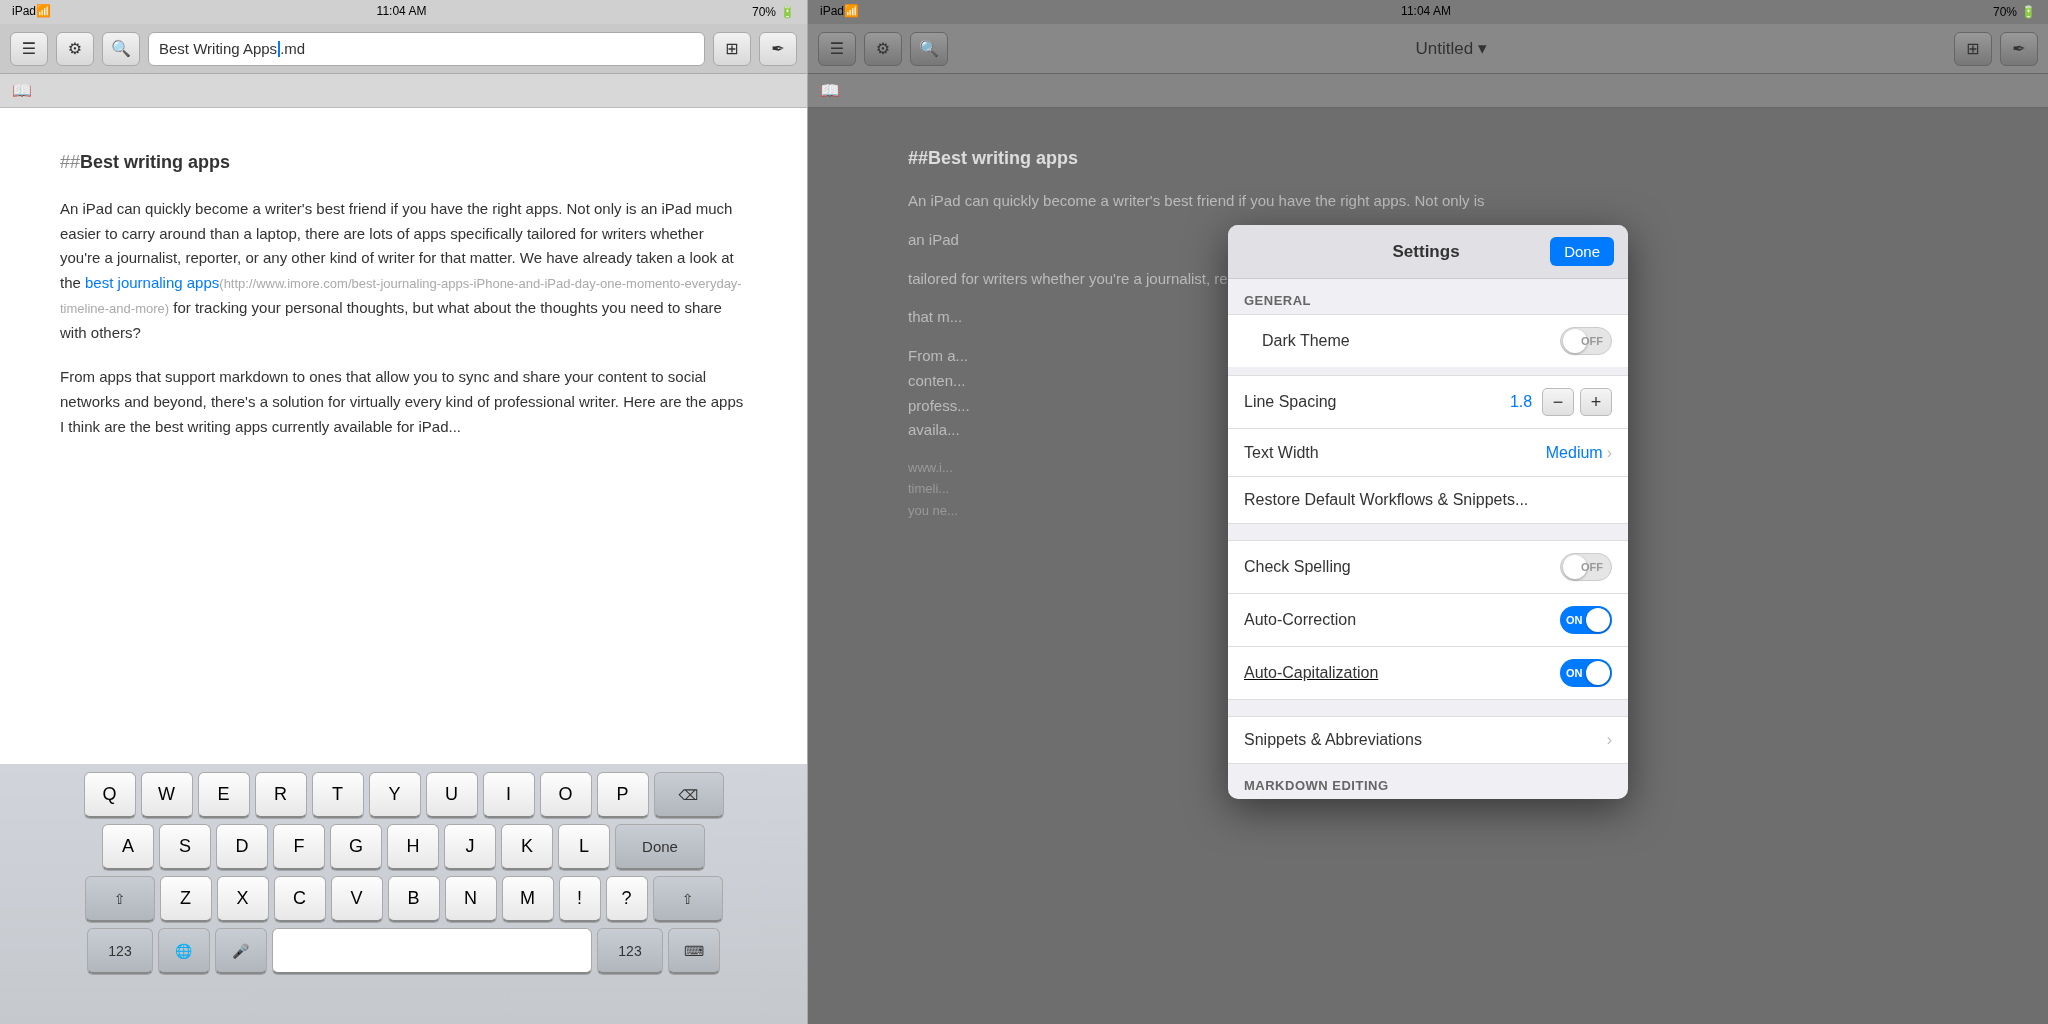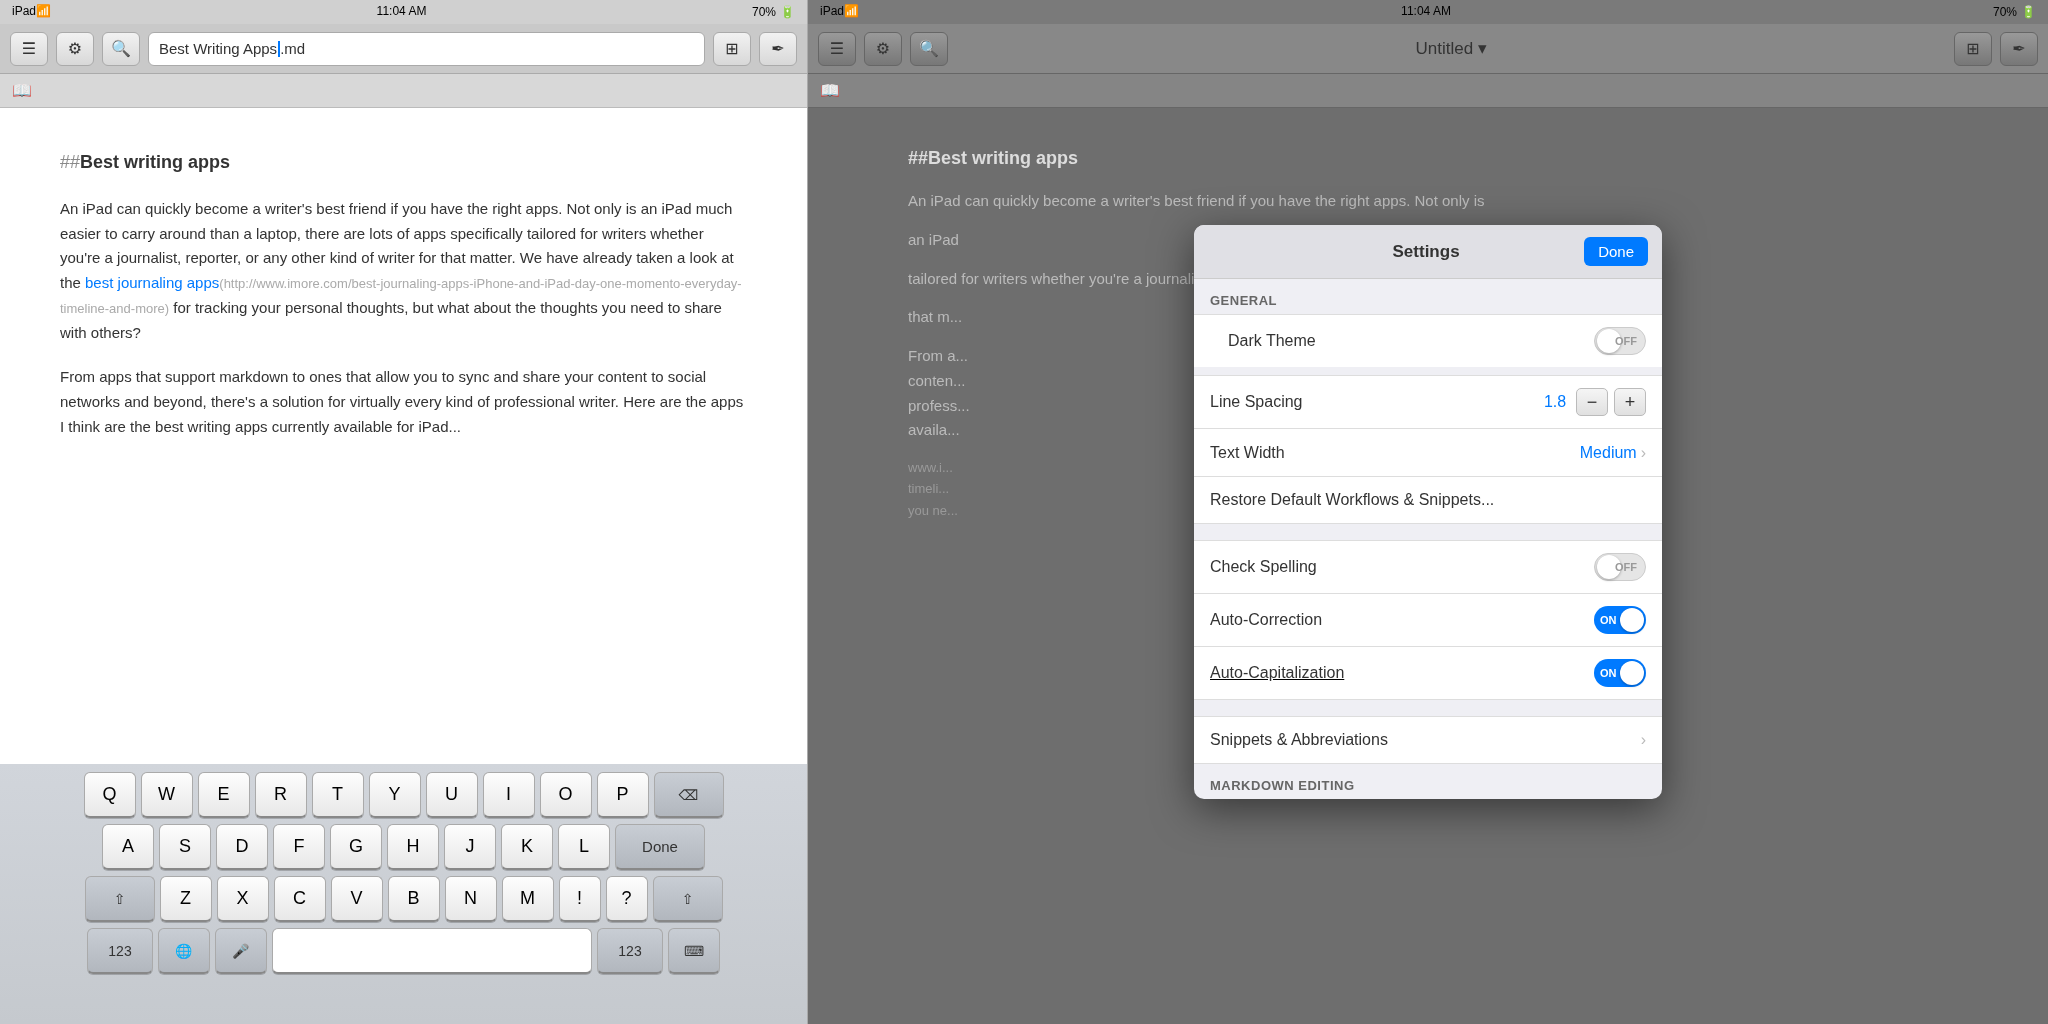--- a/index.html
+++ b/index.html
@@ -209,21 +209,21 @@
       position: absolute;
       top: 0; left: 0; right: 0; bottom: 0;
       display: flex;
       align-items: center;
       justify-content: center;
       z-index: 10;
     }
     .modal {
       background: #efeff4;
       border-radius: 10px;
-      width: 468px;
+      width: 400px;
       box-shadow: 0 10px 40px rgba(0,0,0,0.5);
       overflow: hidden;
     }
     .modal-header {
       background: #e0e0e5;
       display: flex;
       align-items: center;
       justify-content: space-between;
       padding: 12px 14px;
       border-bottom: 1px solid #ccc;

